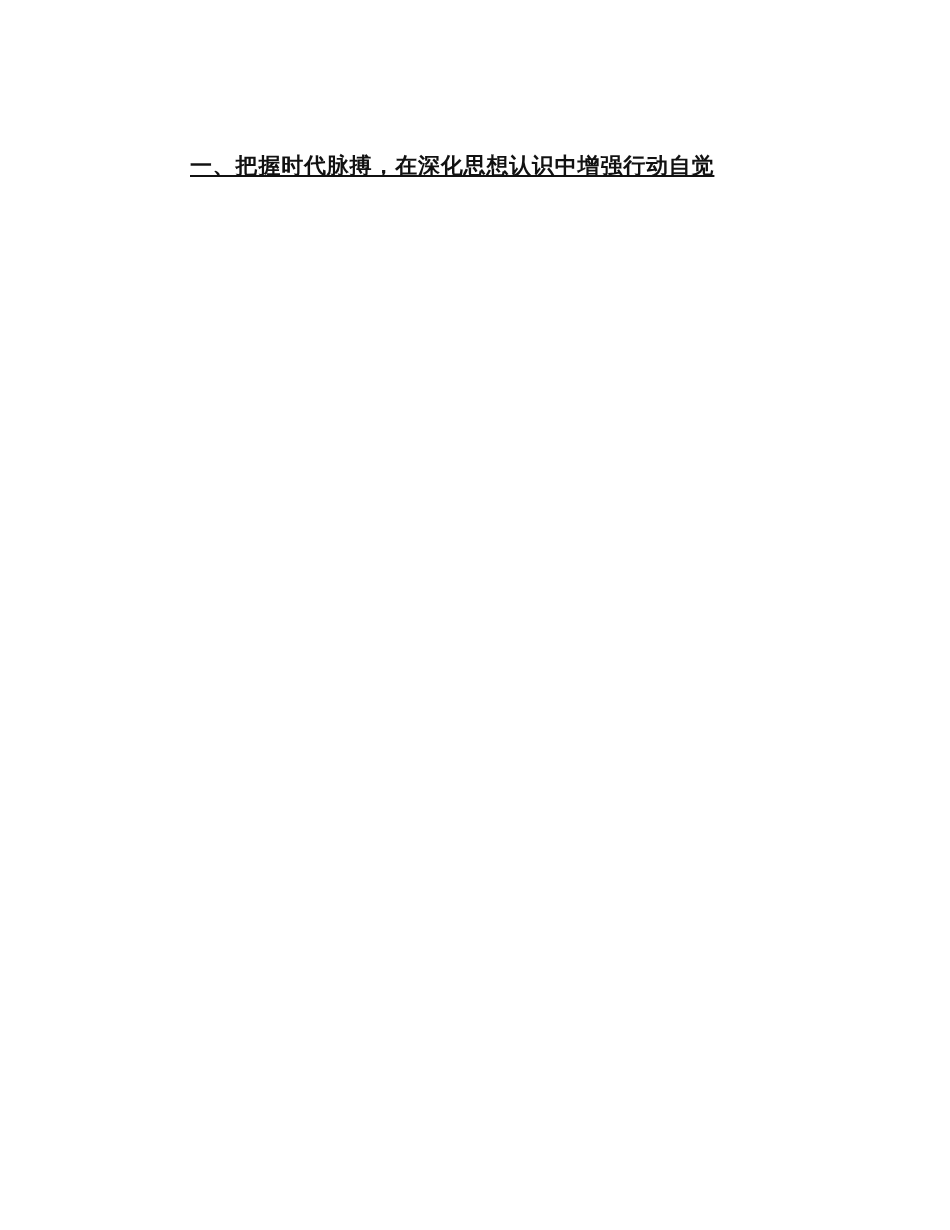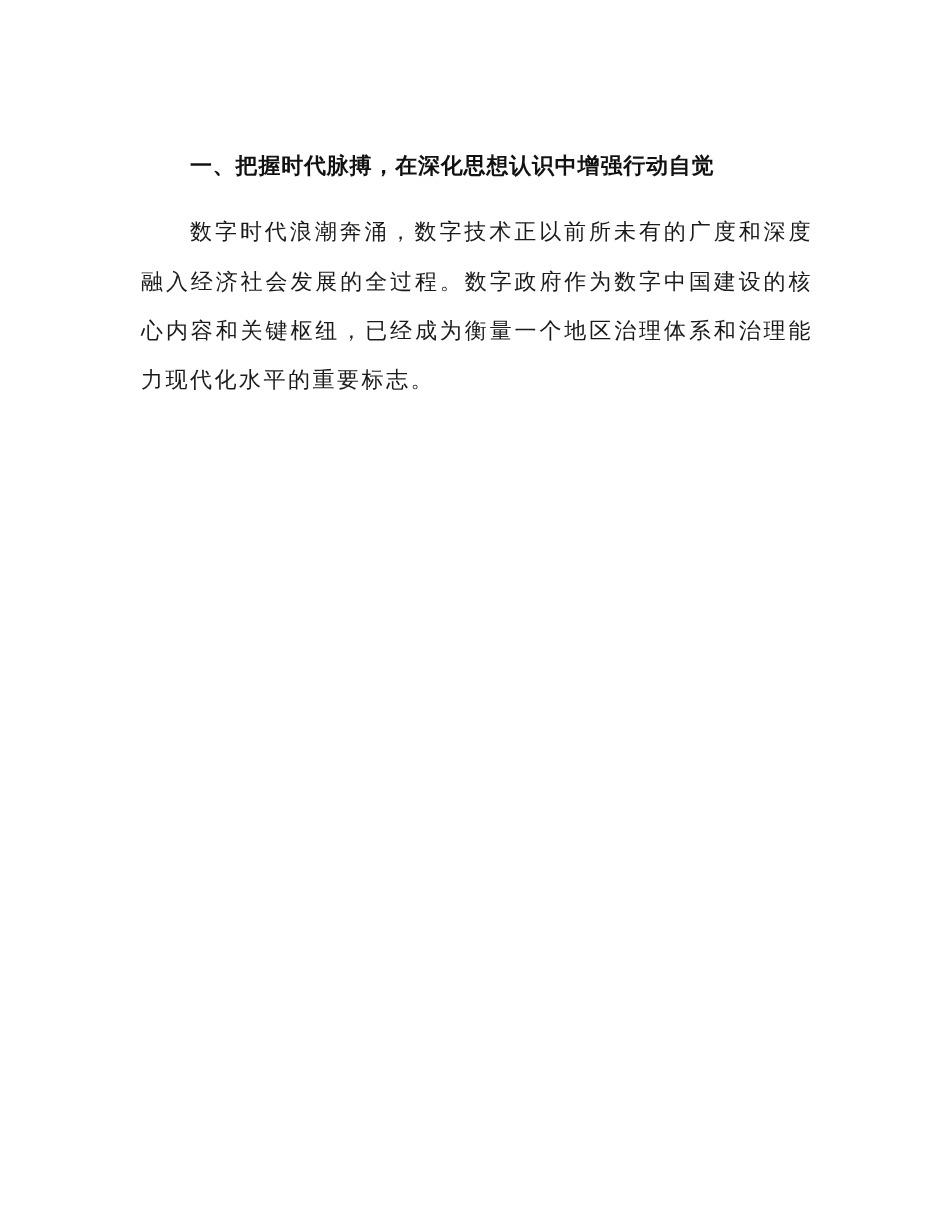--- a/index.html
+++ b/index.html
@@ -5,26 +5,25 @@
   html, body { margin: 0; padding: 0; background: #ffffff; }
   body { width: 950px; height: 1230px; position: relative; overflow: hidden;
          font-family: "DejaVu Serif", "Liberation Serif", serif; color: #1a1a1a; }
   .page { position: absolute; left: 141px; top: 124px; width: 672px; }
   .p { font-size: 22px; line-height: 49.3px; letter-spacing: 2.5px; text-align: justify;
        margin: 0; text-indent: 0; }
   .p.indent { text-indent: 49px; }
   .gap { height: 17px; }
   .h1 { font-family: "DejaVu Sans", "Liberation Sans", sans-serif; font-weight: bold;
         font-size: 22px; line-height: 49.3px; letter-spacing: 0.8px; margin: 0;
-        text-indent: 49px; color: #111; }
+        text-indent: 49px; color: #111; text-decoration: underline; }
   .bold { font-family: "DejaVu Sans", "Liberation Sans", sans-serif; font-weight: bold;
           letter-spacing: 0.8px; color: #111; }
 </style>
 </head>
 <body>
 
 <div class="page">
   <div class="gap"></div>
   <p class="h1">一、把握时代脉搏，在深化思想认识中增强行动自觉</p>
   <div class="gap"></div>
-  <p class="p indent">数字时代浪潮奔涌，数字技术正以前所未有的广度和深度融入经济社会发展的全过程。数字政府作为数字中国建设的核心内容和关键枢纽，已经成为衡量一个地区治理体系和治理能力现代化水平的重要标志。</p>
   <div class="gap"></div>
 </div>
 
 </body></html>

